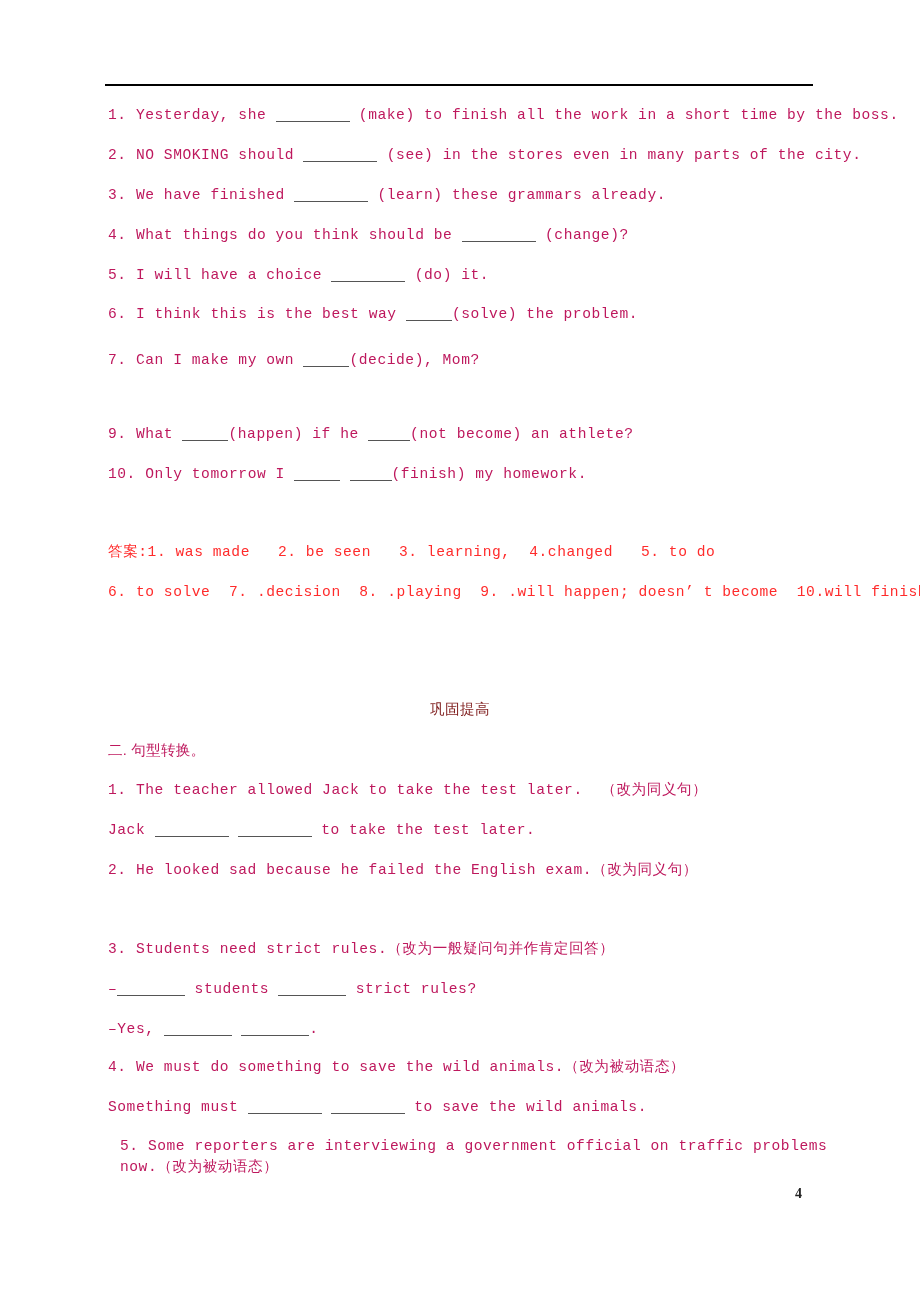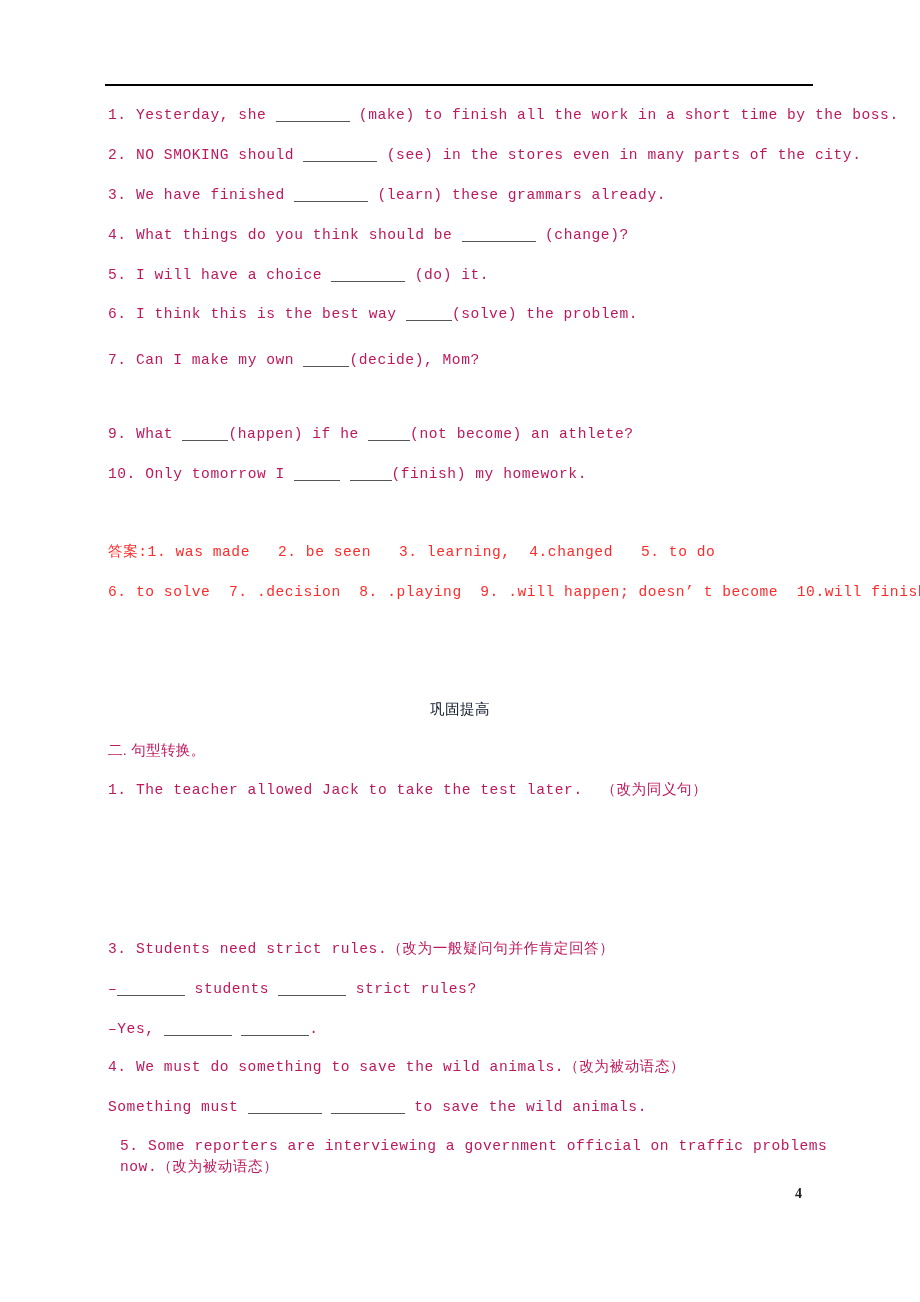--- a/index.html
+++ b/index.html
@@ -65,21 +65,21 @@
   .answer {
     color: #ff2b2b;
   }
 
   
   .section-heading {
     position: absolute;
     left: 0;
     width: 920px;
     text-align: center;
-    color: #0f172a;
+    color: #7f1d1d;
     font-size: 14.6px;
     letter-spacing: 0.4px;
     font-family: "Liberation Sans", "DejaVu Sans", sans-serif;
   }
 
   .cjk {
     font-family: "Liberation Sans", "DejaVu Sans", sans-serif;
     letter-spacing: 0.2px;
   }
 
@@ -122,21 +122,23 @@
 
   <div class="line answer" style="top:542px;">答案:1. was made   2. be seen   3. learning,  4.changed   5. to do</div>
 
   <div class="line answer" style="top:582px;">6. to solve  7. .decision  8. .playing  9. .will happen; doesn’ t become  10.will finish</div>
 
   <div class="section-heading" style="top:700px;">巩固提高</div>
 
   <div class="line cjk" style="top:740px;">二. 句型转换。</div>
 
   <div class="line" style="top:780px;">1. The teacher allowed Jack to take the test later.  （改为同义句）</div>
+  <div class="line" style="top:820px;"><span>Jack </span><span class="blank b-xl"></span> <span class="blank b-xl"></span><span> to take the test later.</span></div>
 
+  <div class="line" style="top:860px;">2. He looked sad because he failed the English exam.（改为同义句）</div>
 
   <div class="line" style="top:939px;">3. Students need strict rules.（改为一般疑问句并作肯定回答）</div>
   <div class="line" style="top:979px;"><span>–</span><span class="blank b-lg"></span><span> students </span><span class="blank b-lg"></span><span> strict rules?</span></div>
   <div class="line" style="top:1019px;"><span>–Yes, </span><span class="blank b-lg"></span> <span class="blank b-lg"></span><span>.</span></div>
 
   <div class="line" style="top:1057px;">4. We must do something to save the wild animals.（改为被动语态）</div>
   <div class="line" style="top:1097px;"><span>Something must </span><span class="blank b-xl"></span> <span class="blank b-xl"></span><span> to save the wild animals.</span></div>
 
   <div class="line wrap" style="top:1136px;margin-left:12px;">5. Some reporters are interviewing a government official on traffic problems now.（改为被动语态）</div>
 

